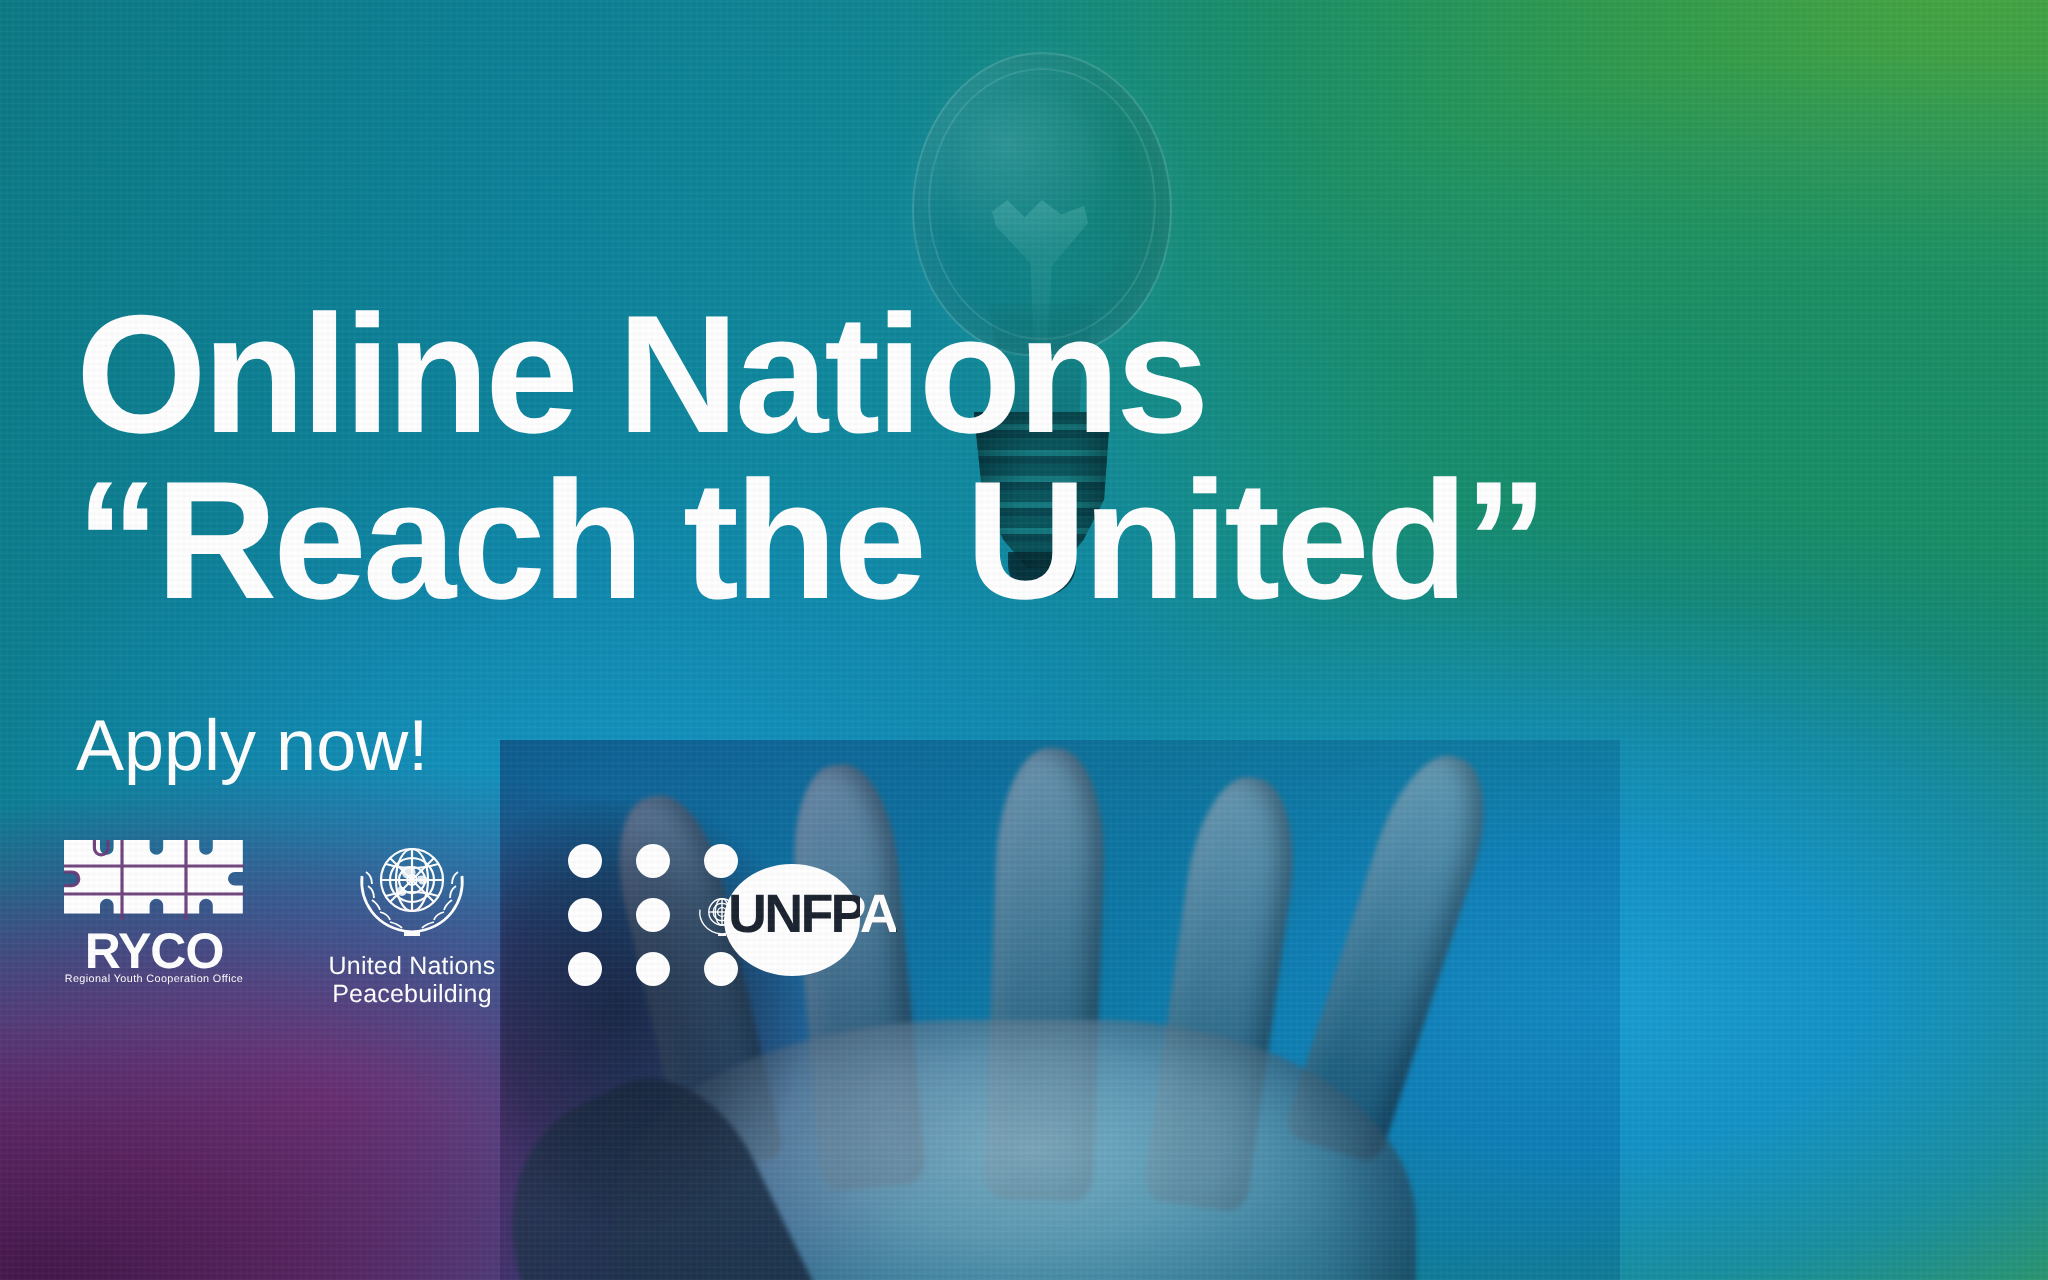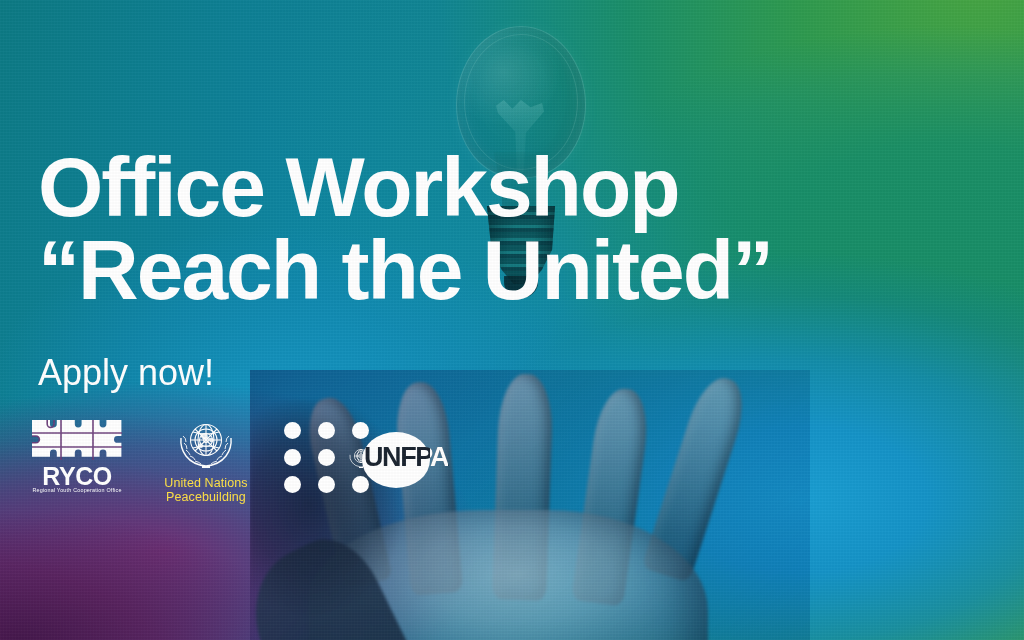--- a/index.html
+++ b/index.html
@@ -303,21 +303,21 @@
     margin-right: 26px;
     text-align: center;
   }
   .unpb-emblem {
     width: 66px;
     height: 56px;
     margin: 0 auto;
   }
   .unpb-text {
     margin-top: 4px;
-    color: #fde047;
+    color: #ffffff;
     font-size: 12.5px;
     line-height: 1.12;
     letter-spacing: 0.1px;
   }
 
   
   .unfpa {
     position: relative;
     width: 150px;
     height: 86px;
@@ -424,21 +424,21 @@
       <div class="finger f4"></div>
       <div class="finger f5"></div>
       <div class="palm"></div>
       <div class="thumb"></div>
       <div class="hand-dark"></div>
     </div>
     <div class="hand-tint"></div>
   </div>
 
   <div class="headline">
-    <span class="l1">Office Workshop</span>
+    <span class="l1">Online Nations</span>
     <span class="l2">“Reach the United”</span>
   </div>
 
   <div class="apply">Apply now!</div>
 
   <div class="logo-bar">
 
     <div class="ryco">
       <div class="ryco-puzzle">
         <svg width="94" height="48" viewBox="0 0 94 48">

